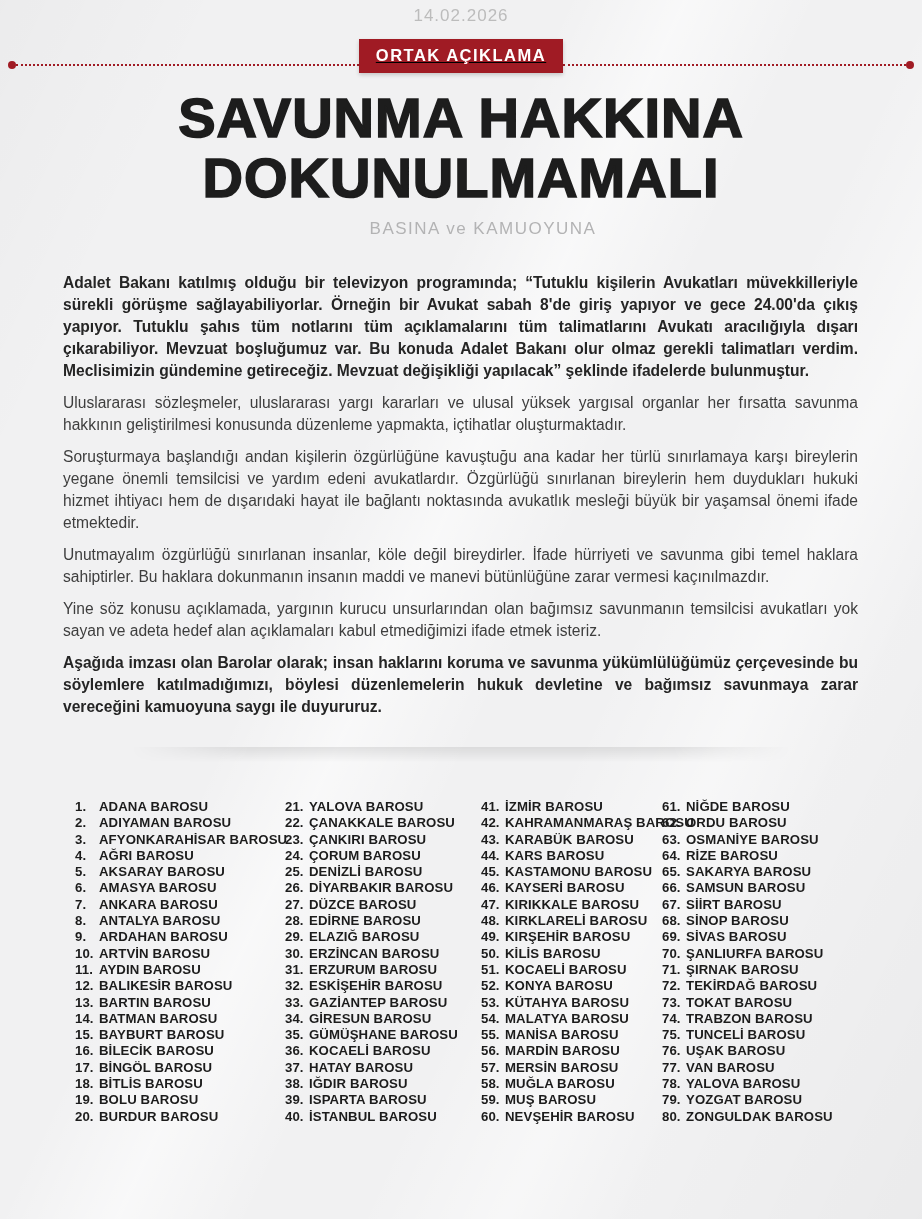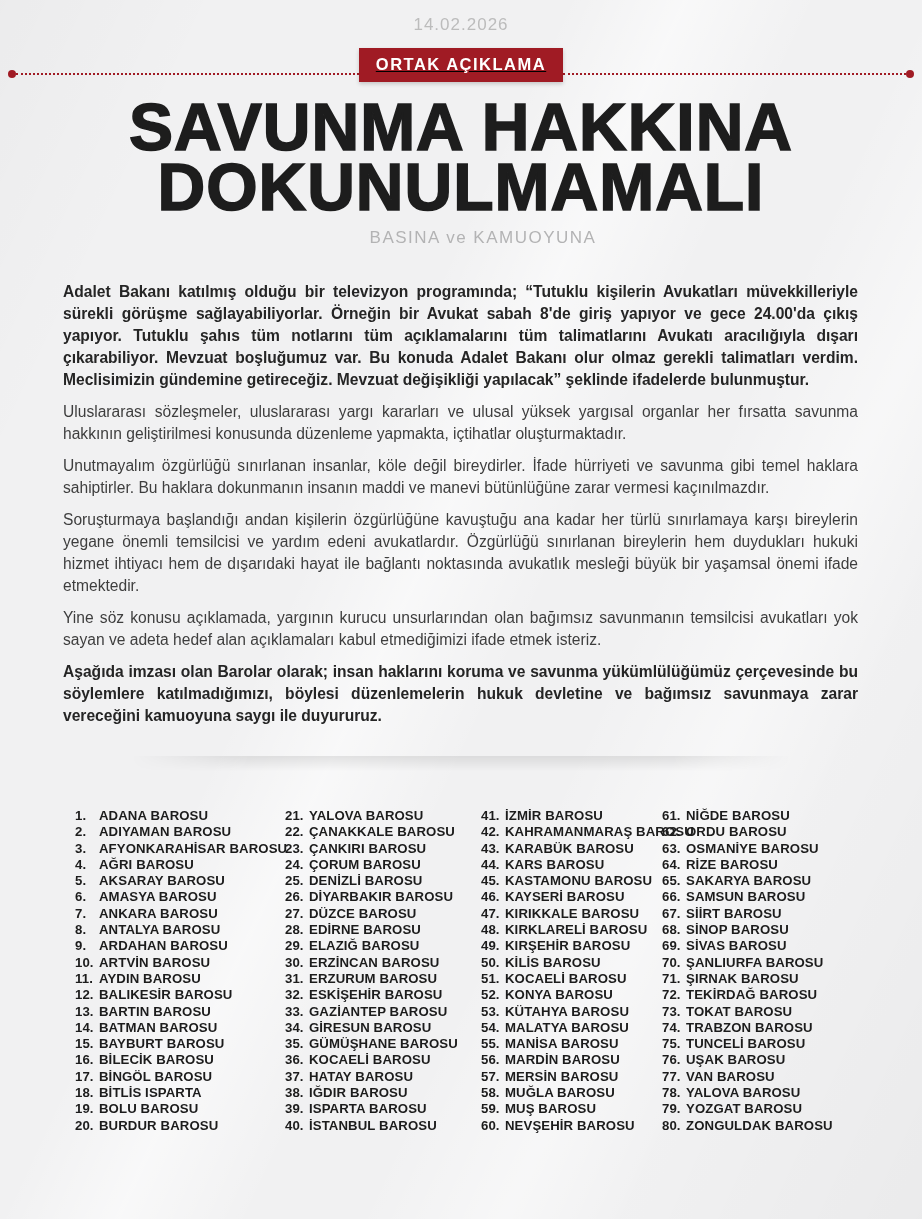--- a/index.html
+++ b/index.html
@@ -15,21 +15,21 @@
     overflow: hidden;
     background:
       linear-gradient(115deg, rgba(255,255,255,0) 38%, rgba(255,255,255,0.55) 46%, rgba(255,255,255,0) 55%),
       linear-gradient(115deg, rgba(255,255,255,0) 62%, rgba(255,255,255,0.45) 72%, rgba(255,255,255,0) 80%),
       linear-gradient(295deg, rgba(0,0,0,0.028) 0%, rgba(0,0,0,0) 22%),
       linear-gradient(115deg, rgba(0,0,0,0.022) 0%, rgba(0,0,0,0) 15%),
       #f1f1f2;
   }
 
   .date {
-    padding-top: 15px;
+    padding-top: 6px;
     text-align: center;
     font-size: 17px;
     letter-spacing: 1px;
     color: #bcbcbc;
   }
 
   .banner-row {
     display: flex;
     align-items: center;
     margin: 13px 8px 0 8px;
@@ -59,21 +59,21 @@
     z-index: 2;
     box-shadow: 0 2px 4px rgba(0,0,0,0.18);
     white-space: nowrap;
   }
 
   .title {
     margin-top: 15px;
     text-align: center;
     color: #1d1d1d;
     font-weight: 700;
-    font-size: 66px;
+    font-size: 56px;
     line-height: 60px;
     letter-spacing: 1px;
     -webkit-text-stroke: 1.6px #1d1d1d;
   }
 
   .subtitle {
     margin-top: 11px;
     text-align: center;
     font-size: 17px;
     letter-spacing: 1.5px;
@@ -140,22 +140,22 @@
   <h1 class="title">
     <div>SAVUNMA HAKKINA</div>
     <div>DOKUNULMAMALI</div>
   </h1>
 
   <div class="subtitle">BASINA ve KAMUOYUNA</div>
 
   <div class="content">
     <p class="emph">Adalet Bakanı katılmış olduğu bir televizyon programında; “Tutuklu kişilerin Avukatları müvekkilleriyle sürekli görüşme sağlayabiliyorlar. Örneğin bir Avukat sabah 8'de giriş yapıyor ve gece 24.00'da çıkış yapıyor. Tutuklu şahıs tüm notlarını tüm açıklamalarını tüm talimatlarını Avukatı aracılığıyla dışarı çıkarabiliyor. Mevzuat boşluğumuz var. Bu konuda Adalet Bakanı olur olmaz gerekli talimatları verdim. Meclisimizin gündemine getireceğiz. Mevzuat değişikliği yapılacak” şeklinde ifadelerde bulunmuştur.</p>
     <p>Uluslararası sözleşmeler, uluslararası yargı kararları ve ulusal yüksek yargısal organlar her fırsatta savunma hakkının geliştirilmesi konusunda düzenleme yapmakta, içtihatlar oluşturmaktadır.</p>
+    <p>Soruşturmaya başlandığı andan kişilerin özgürlüğüne kavuştuğu ana kadar her türlü sınırlamaya karşı bireylerin yegane önemli temsilcisi ve yardım edeni avukatlardır. Özgürlüğü sınırlanan bireylerin hem duydukları hukuki hizmet ihtiyacı hem de dışarıdaki hayat ile bağlantı noktasında avukatlık mesleği büyük bir yaşamsal önemi ifade etmektedir.</p>
     <p>Unutmayalım özgürlüğü sınırlanan insanlar, köle değil bireydirler. İfade hürriyeti ve savunma gibi temel haklara sahiptirler. Bu haklara dokunmanın insanın maddi ve manevi bütünlüğüne zarar vermesi kaçınılmazdır.</p>
-    <p>Soruşturmaya başlandığı andan kişilerin özgürlüğüne kavuştuğu ana kadar her türlü sınırlamaya karşı bireylerin yegane önemli temsilcisi ve yardım edeni avukatlardır. Özgürlüğü sınırlanan bireylerin hem duydukları hukuki hizmet ihtiyacı hem de dışarıdaki hayat ile bağlantı noktasında avukatlık mesleği büyük bir yaşamsal önemi ifade etmektedir.</p>
     <p>Yine söz konusu açıklamada, yargının kurucu unsurlarından olan bağımsız savunmanın temsilcisi avukatları yok sayan ve adeta hedef alan açıklamaları kabul etmediğimizi ifade etmek isteriz.</p>
     <p class="emph">Aşağıda imzası olan Barolar olarak; insan haklarını koruma ve savunma yükümlülüğümüz çerçevesinde bu söylemlere katılmadığımızı, böylesi düzenlemelerin hukuk devletine ve bağımsız savunmaya zarar vereceğini kamuoyuna saygı ile duyururuz.</p>
   </div>
 
   <div class="section-shadow"></div>
 
   <div class="bar-list">
     <div class="bar-col">
         <div class="bar-item">
           <span class="bar-num">1.</span>
@@ -220,21 +220,21 @@
         <div class="bar-item">
           <span class="bar-num">16.</span>
           <span class="bar-name">BİLECİK BAROSU</span>
         </div>
         <div class="bar-item">
           <span class="bar-num">17.</span>
           <span class="bar-name">BİNGÖL BAROSU</span>
         </div>
         <div class="bar-item">
           <span class="bar-num">18.</span>
-          <span class="bar-name">BİTLİS ISPARTA</span>
+          <span class="bar-name">BİTLİS BAROSU</span>
         </div>
         <div class="bar-item">
           <span class="bar-num">19.</span>
           <span class="bar-name">BOLU BAROSU</span>
         </div>
         <div class="bar-item">
           <span class="bar-num">20.</span>
           <span class="bar-name">BURDUR BAROSU</span>
         </div>
       </div>

